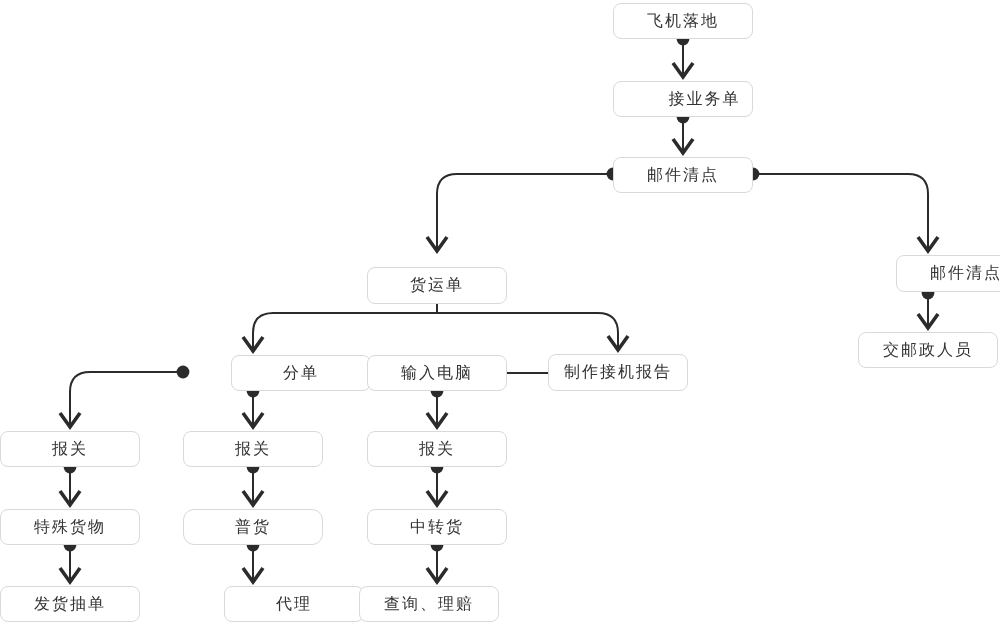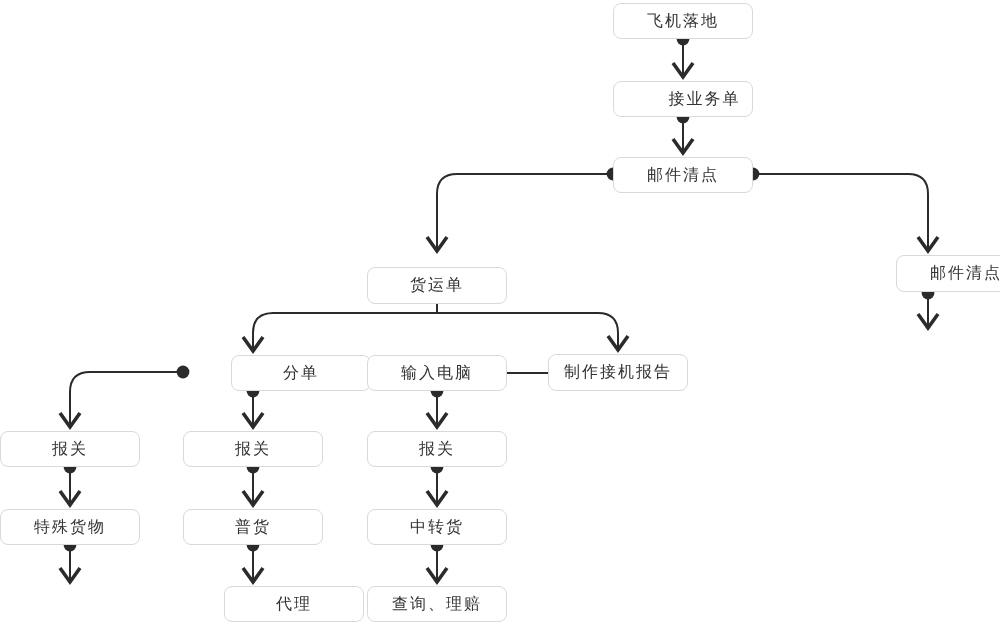--- a/index.html
+++ b/index.html
@@ -80,25 +80,27 @@
     <path class="edge" d="M253,545 V582" marker-start="url(#m-dot)" marker-end="url(#m-arrow)"></path>
     <path class="edge" d="M437,467 V505" marker-start="url(#m-dot)" marker-end="url(#m-arrow)"></path>
     <path class="edge" d="M437,545 V582" marker-start="url(#m-dot)" marker-end="url(#m-arrow)"></path>
   </svg>
 
   <div class="node" style="left:613px;top:3px;">飞机落地</div>
   <div class="node" style="left:613px;top:81px;padding-left:43px;">接业务单</div>
   <div class="node" style="left:613px;top:157px;">邮件清点</div>
   <div class="node" style="left:367px;top:255px;height:37px;margin-top:12px;">货运单</div>
   <div class="node" style="left:858px;top:255px;height:37px;margin-left:38px;">邮件清点</div>
+  <div class="node" style="left:858px;top:332px;">交邮政人员</div>
   <div class="node" style="left:183px;top:355px;margin-left:48px;">分单</div>
   <div class="node" style="left:548px;top:354px;height:37px;">制作接机报告</div>
   <div class="node" style="left:367px;top:355px;">输入电脑</div>
   <div class="node" style="left:0px;top:431px;">报关</div>
   <div class="node" style="left:183px;top:431px;">报关</div>
   <div class="node" style="left:367px;top:431px;">报关</div>
   <div class="node" style="left:0px;top:509px;">特殊货物</div>
-  <div class="node" style="left:183px;top:509px;">普货</div>
+  <div class="node" style="left:183px;top:509px;border-radius:11px;">普货</div>
   <div class="node" style="left:367px;top:509px;">中转货</div>
+  <div class="node" style="left:0px;top:586px;">发货抽单</div>
   <div class="node" style="left:183px;top:586px;margin-left:41px;">代理</div>
-  <div class="node" style="left:367px;top:586px;">查询、理赔</div>
+  <div class="node" style="left:359px;top:586px;">查询、理赔</div>
 
 </div>
 
 </body></html>

